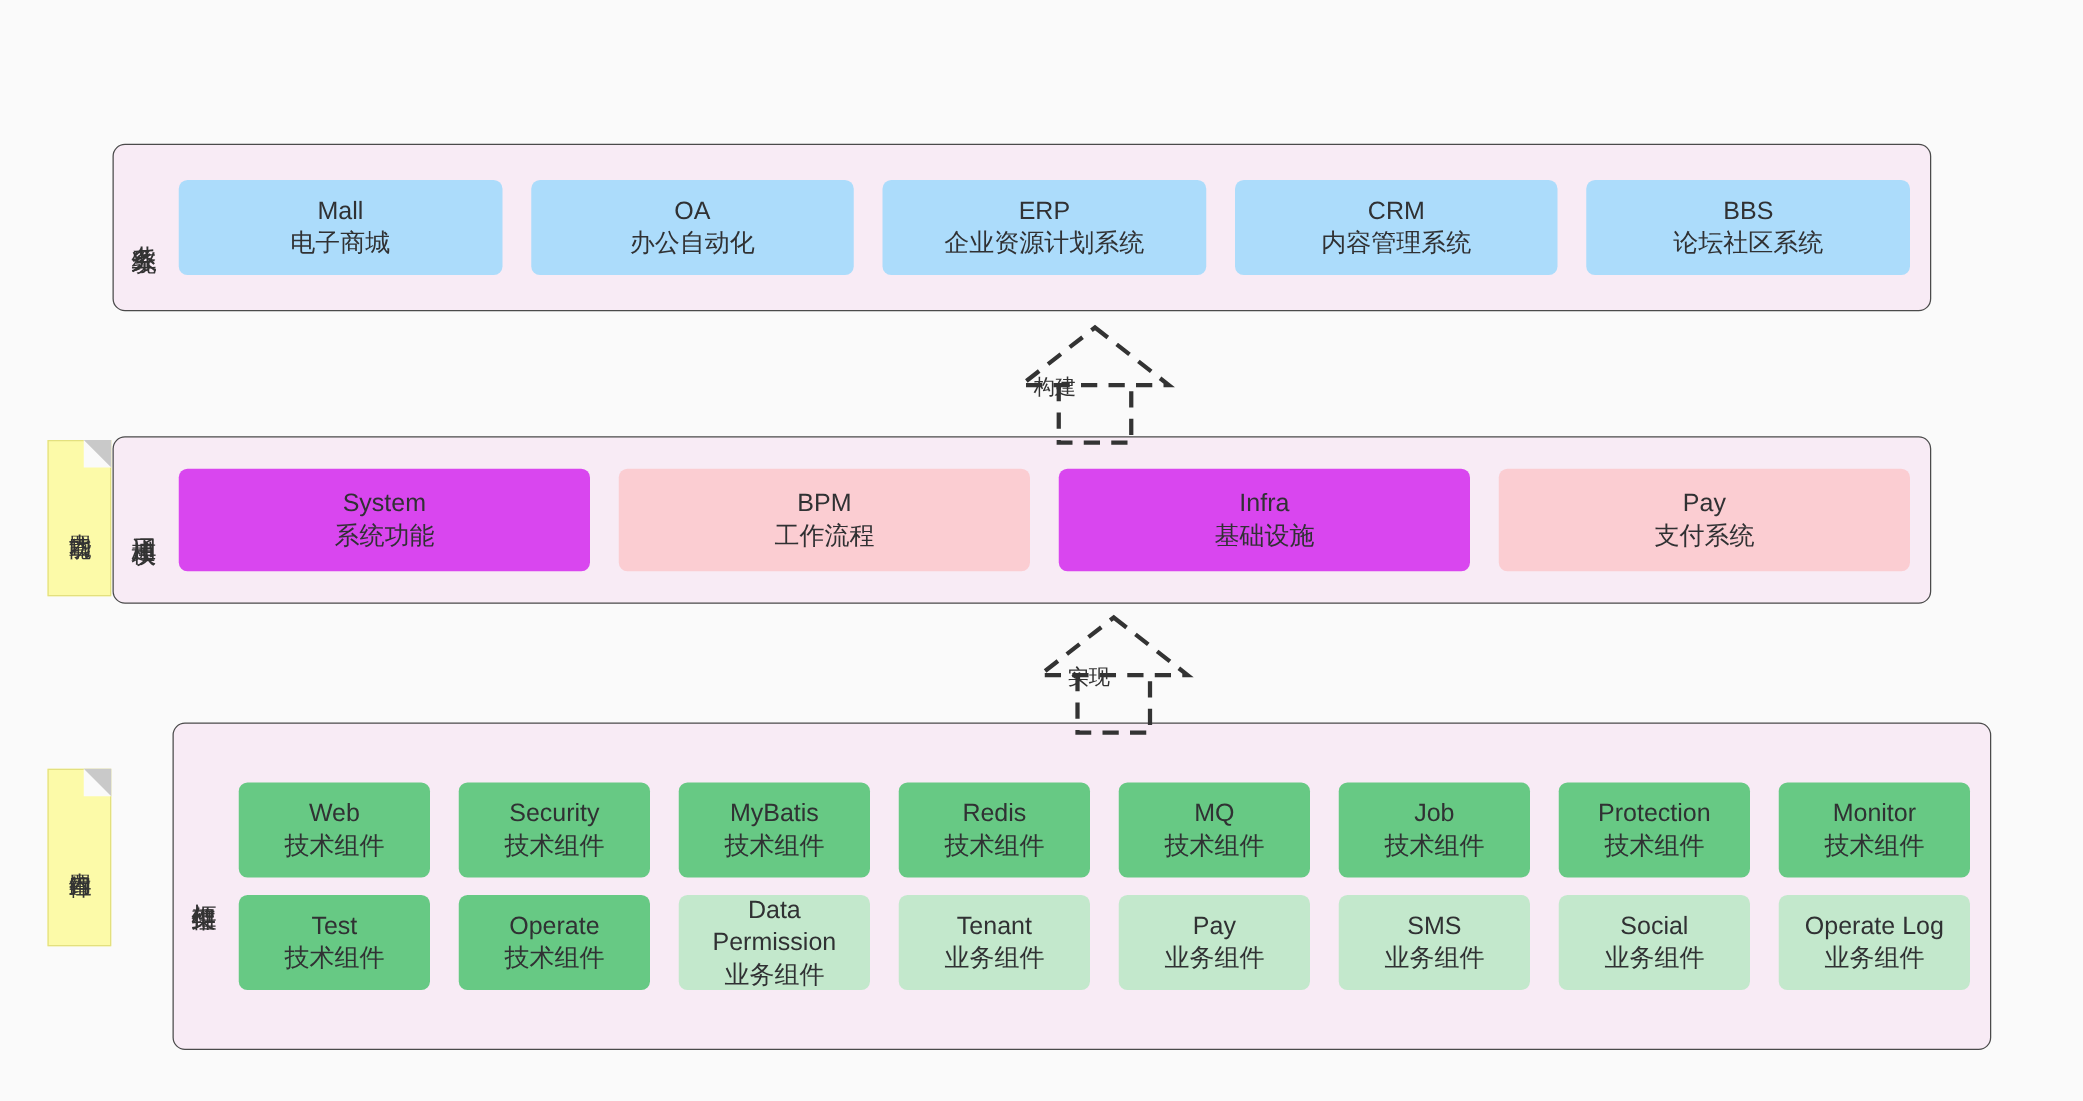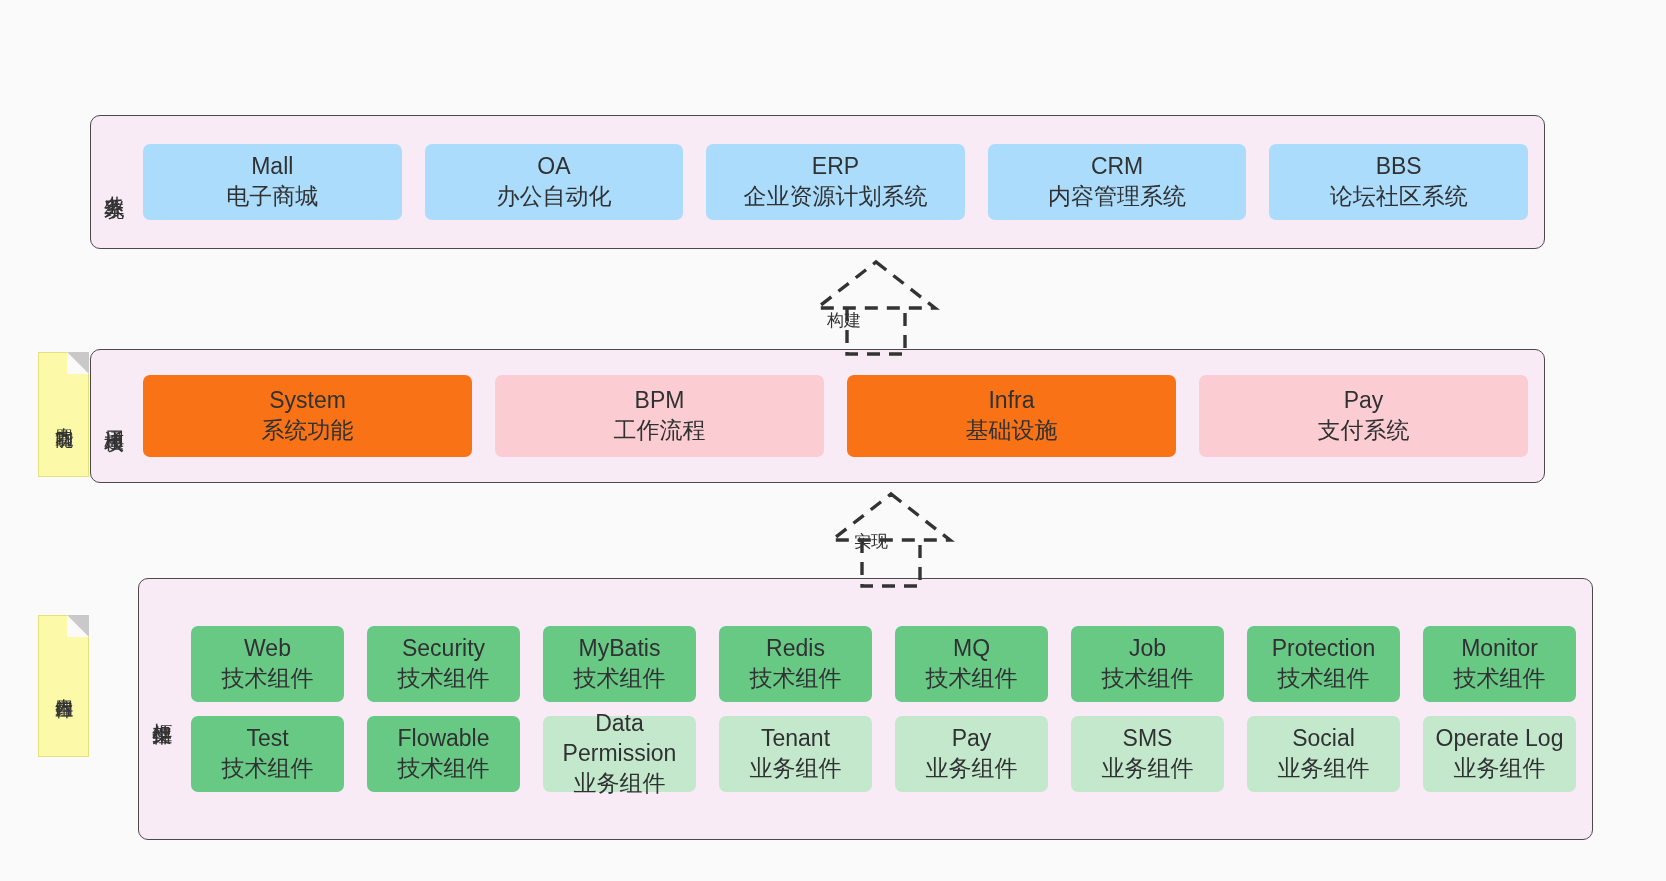--- a/index.html
+++ b/index.html
@@ -69,31 +69,31 @@
 
   .card {
     flex: 1 1 0;
     border-radius: 7px;
     display: flex;
     flex-direction: column;
     align-items: center;
     justify-content: center;
     text-align: center;
     line-height: 1.30;
-    font-size: 23px;
+    font-size: 20px;
     color: #303133;
     padding: 4px 6px;
     box-sizing: border-box;
   }
   .card .l1 { display:block; }
   .card .l2 { display:block; }
 
   
   .c-blue       { background: #ACDCFB; }
-  .c-red        { background: #f97316; }
+  .c-red        { background: #d946ef; }
   .c-pink       { background: #FBCDD2; }
   .c-green      { background: #67C984; }
   .c-lightgreen { background: #C3E8CC; }
 
   
   .h-biz  { height: 76px; }
   .h-mod  { height: 82px; }
   .h-comp { height: 76px; }
 
   
@@ -182,21 +182,21 @@
     </div>
   </div>
 
   <div class="arrow" style="left:795px; top:258px; width:150px; height:98px;">
     <svg width="150" height="98" viewBox="0 0 150 98">
 
       <path d="M 81 4 L 140 50 L 22 50 Z" fill="none" stroke="#333333" stroke-width="3.4" stroke-dasharray="13,9" stroke-linejoin="miter"></path>
 
       <path d="M 52 50 L 52 96 L 110 96 L 110 50" fill="none" stroke="#333333" stroke-width="3.4" stroke-dasharray="13,9"></path>
     </svg>
-    <span class="arrow-label" style="left:32px; top:51px;">构建</span>
+    <span class="arrow-label" style="left:32px; top:40px;">构建</span>
   </div>
 
   <div class="note" style="left:38px; top:352px; height:125px;">
     <span>内置功能</span>
   </div>
 
   <div class="layer" id="layer-modules" style="left:90px; top:349px; width:1455px; height:134px;">
     <div class="layer-title">通用模块</div>
     <div class="layer-body">
       <div class="row">
@@ -270,21 +270,21 @@
           <span class="l2">技术组件</span>
         </div>
       </div>
 
       <div class="row">
         <div class="card c-green h-comp">
           <span class="l1">Test</span>
           <span class="l2">技术组件</span>
         </div>
         <div class="card c-green h-comp">
-          <span class="l1">Flowable</span>
+          <span class="l1">Operate</span>
           <span class="l2">技术组件</span>
         </div>
         <div class="card c-lightgreen h-comp">
           <span class="l1">Data Permission</span>
           <span class="l2">业务组件</span>
         </div>
         <div class="card c-lightgreen h-comp">
           <span class="l1">Tenant</span>
           <span class="l2">业务组件</span>
         </div>

